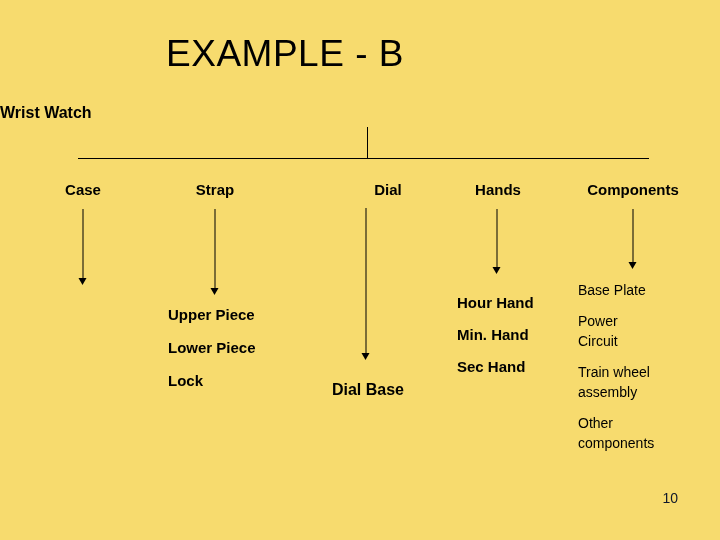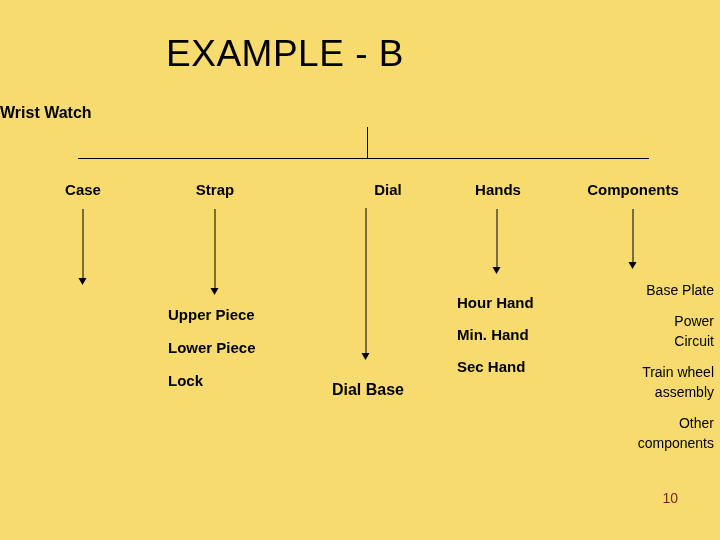--- a/index.html
+++ b/index.html
@@ -159,37 +159,37 @@
     line-height: 19px;
   }
   .col-hands .item { margin-bottom: 13px; }
   .col-hands .item:last-child { margin-bottom: 0; }
 
   
   .col-components {
     left: 578px;
     top: 280px;
     width: 136px;
-    text-align: right;
+    text-align: left;
     font-size: 14px;
     font-weight: 400;
     line-height: 20px;
   }
   .col-components .item { margin-bottom: 11px; }
   .col-components .item:last-child { margin-bottom: 0; }
 
   
   .page-number {
     position: absolute;
     right: 42px;
     bottom: 33px;
     font-size: 14px;
     font-weight: 400;
     line-height: 17px;
-    color: #7f1d1d;
+    color: #0f172a;
   }
 </style>
 </head>
 <body>
 
 <div class="slide">
 
   <div class="slide-title">EXAMPLE - B</div>
 
   <div class="root-node">Wrist Watch</div>

